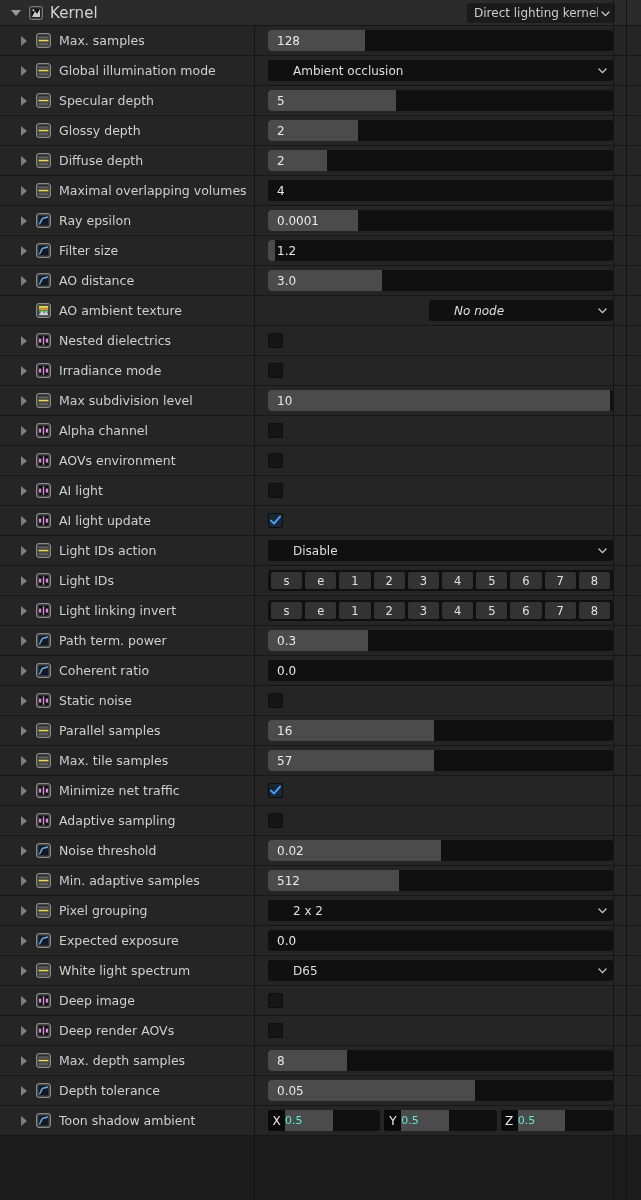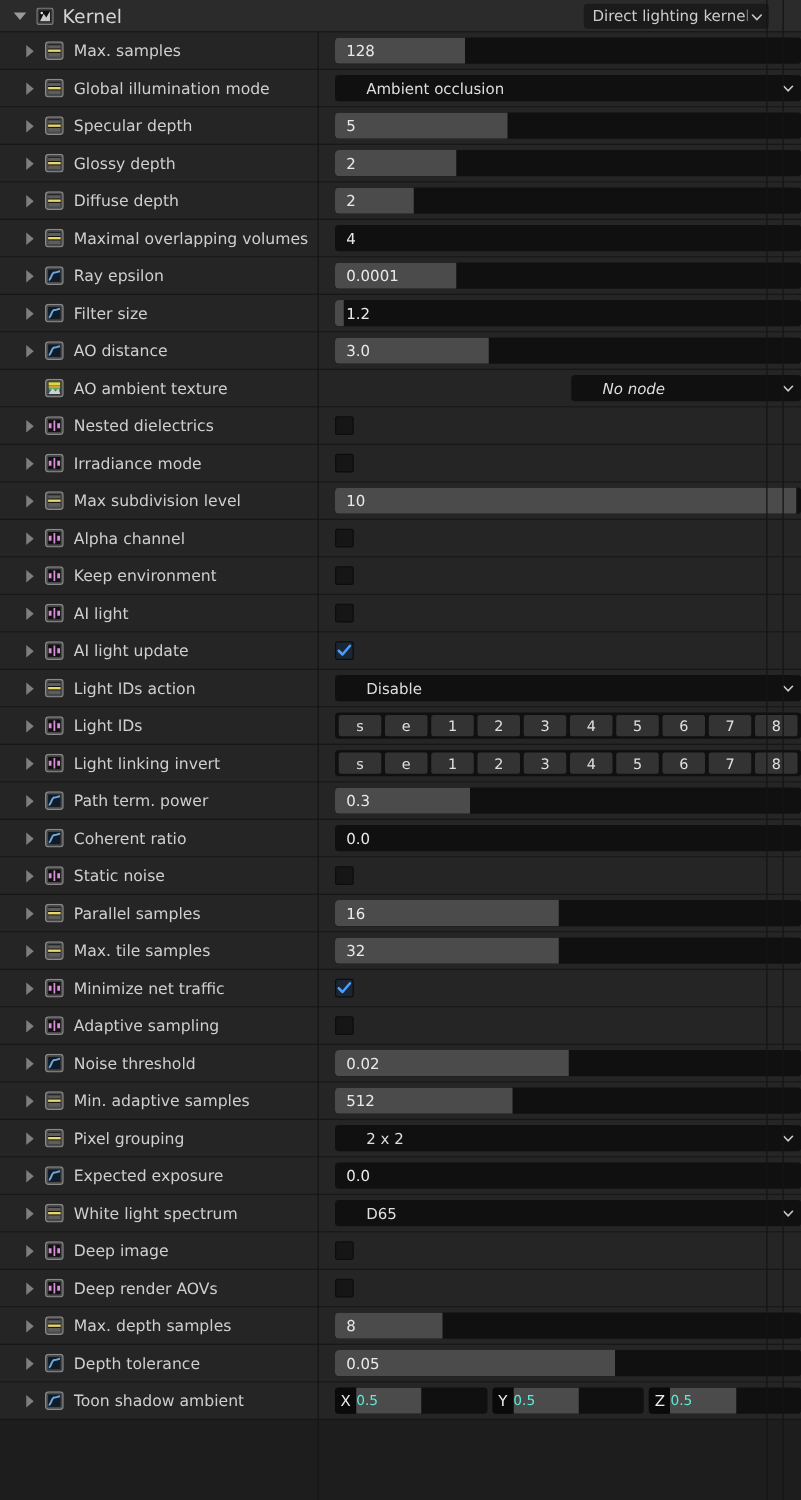--- a/index.html
+++ b/index.html
@@ -58,21 +58,21 @@
     width: 0; height: 0; flex: none; margin-right: 9px;
     border-top: 5px solid transparent; border-bottom: 5px solid transparent;
     border-left: 6px solid #7e7e7e;
   }
   .tri.hidden { visibility: hidden; }
   .pico { flex:none; margin-right: 8px; display:flex; }
   .lbl { color: #cfcfcf; font-size: 12.5px; white-space: nowrap; overflow: hidden; }
 
   .val-cell {
     flex: 1; height: 100%; display: flex; align-items: center;
-    padding-left: 14px; 
+    padding-left: 14px; padding-right: 28px;
   }
 
   
   .slider {
     position: relative; height: 21px; border-radius: 3px;
     background: #101010; overflow: hidden; display: flex; align-items: center;
   }
   .slider .fill {
     position: absolute; left: 0; top: 0; bottom: 0;
     background: #4b4b4b;
@@ -447,21 +447,21 @@
           <div class="tri"></div>
           <span class="pico">
             <svg width="15" height="15" viewBox="0 0 15 15">
               <rect x="0.5" y="0.5" width="14" height="14" rx="2.5" fill="#4a4a4a" stroke="#8a8a8a"></rect>
               <rect x="2.5" y="2.5" width="10" height="10" fill="#111"></rect>
               <rect x="3" y="5.6" width="2.2" height="4" fill="#d88ed8"></rect>
               <rect x="9.8" y="5.6" width="2.2" height="4" fill="#d88ed8"></rect>
               <rect x="6.8" y="3.4" width="1.4" height="8.4" fill="#d88ed8"></rect>
             </svg>
           </span>
-          <span class="lbl">Keep environment</span>
+          <span class="lbl">AOVs environment</span>
         </div>
         <div class="val-cell">
           <div class="cbox"></div>
         </div>
       </div>
       <div class="row">
         <div class="lbl-cell">
           <div class="tri"></div>
           <span class="pico">
             <svg width="15" height="15" viewBox="0 0 15 15">
@@ -668,21 +668,21 @@
               <rect x="2.5" y="3.2" width="10" height="2.6" fill="#5d5d5d"></rect>
               <rect x="2.5" y="6.6" width="10" height="1.9" fill="#e8d86a"></rect>
               <rect x="2.5" y="9.3" width="10" height="3.2" fill="#5d5d5d"></rect>
             </svg>
           </span>
           <span class="lbl">Max. tile samples</span>
         </div>
         <div class="val-cell">
           <div class="slider" style="width: 100%;">
             <div class="fill" style="width: 48%;"></div>
-            <span class="sv">32</span>
+            <span class="sv">57</span>
           </div>
         </div>
       </div>
       <div class="row">
         <div class="lbl-cell">
           <div class="tri"></div>
           <span class="pico">
             <svg width="15" height="15" viewBox="0 0 15 15">
               <rect x="0.5" y="0.5" width="14" height="14" rx="2.5" fill="#4a4a4a" stroke="#8a8a8a"></rect>
               <rect x="2.5" y="2.5" width="10" height="10" fill="#111"></rect>

